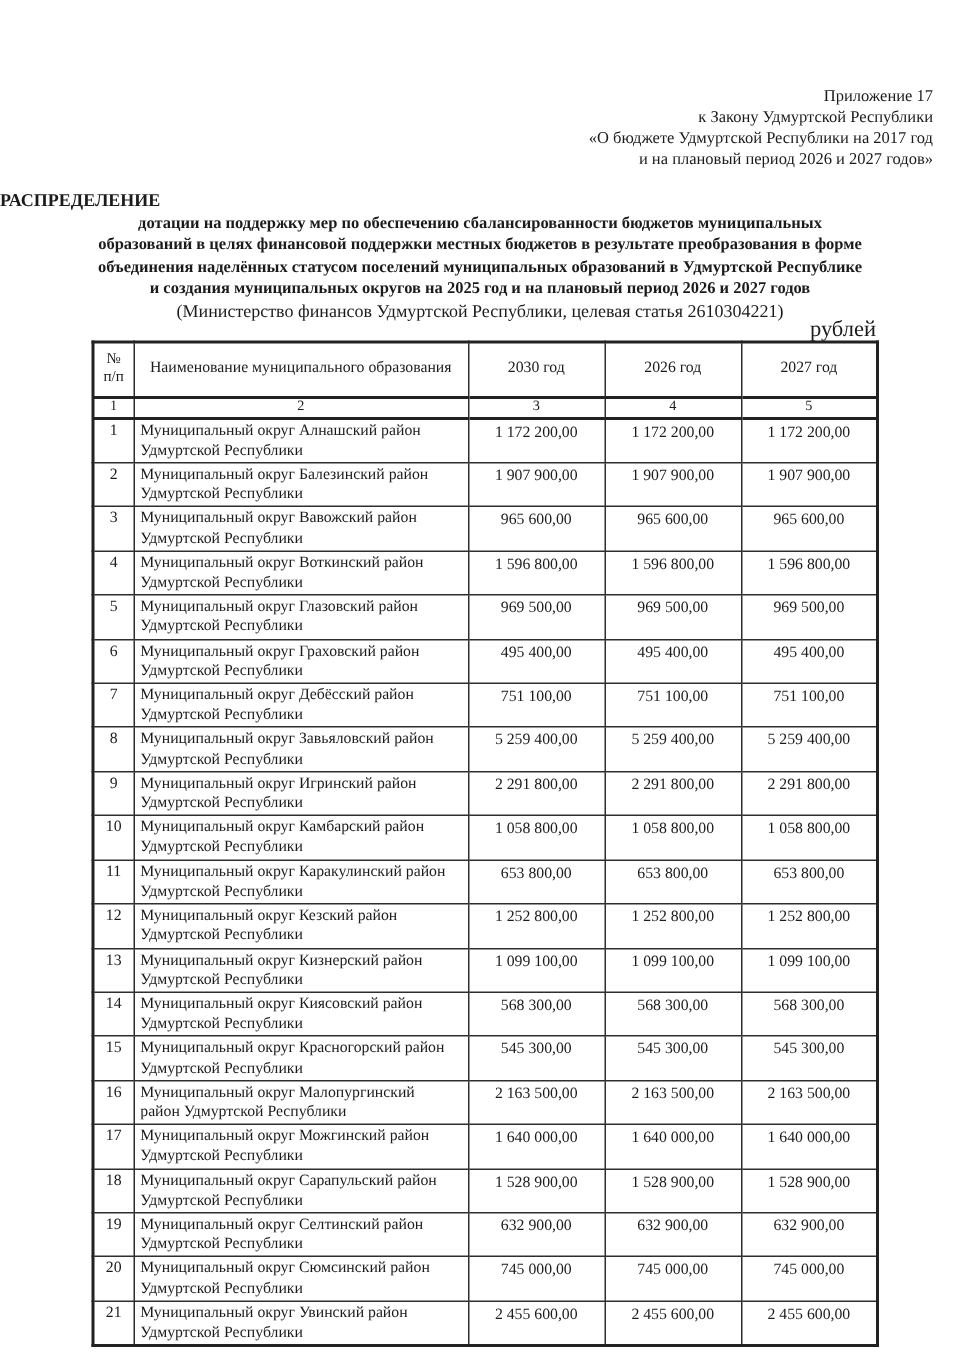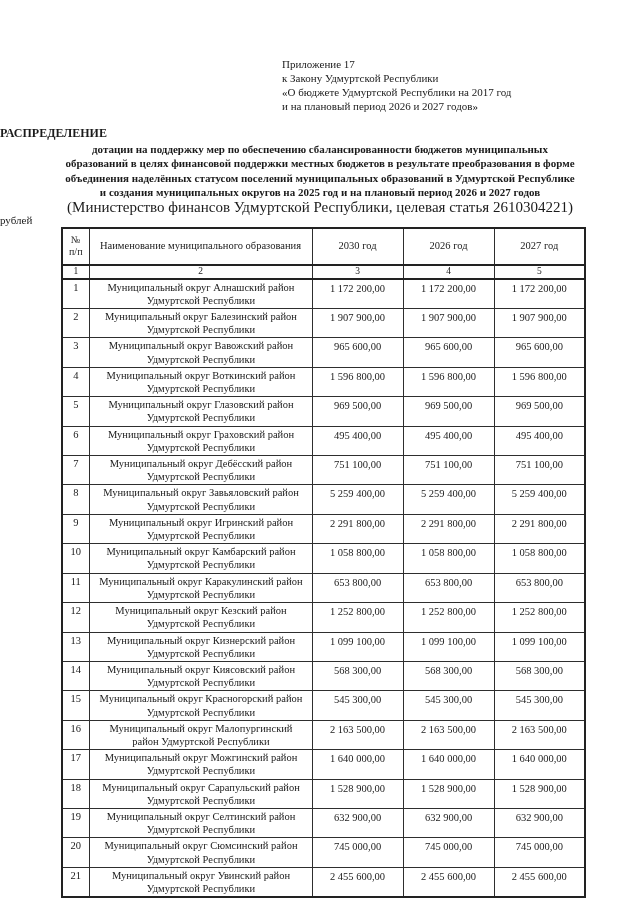--- a/index.html
+++ b/index.html
@@ -15,47 +15,48 @@
     position: relative;
     overflow: hidden;
   }
   .page {
     padding-top: 57px;
   }
   .appendix-block {
     width: 340px;
     margin-left: auto;
     margin-right: 18px;
-    text-align: left;
+    text-align: right;
     font-size: 11px;
     line-height: 14px;
   }
   .doc-title {
     text-align: left;
     font-weight: bold;
     font-size: 12px;
     margin-top: 13px;
     line-height: 15px;
   }
   .doc-subtitle {
     text-align: center;
     font-weight: bold;
     font-size: 11px;
     line-height: 14.4px;
     margin: 1px 28px 0 28px;
     white-space: pre-line;
   }
   .ministry-line {
     text-align: center;
-    font-size: 15px;
+    font-size: 12px;
     line-height: 14px;
     margin-top: 0px;
   }
   .units-label {
-    font-size: 11px;
+    text-align: right;
+    font-size: 15px;
     line-height: 12px;
     margin-right: 56px;
     margin-top: 0px;
   }
   table.dist-table {
     border-collapse: collapse;
     table-layout: fixed;
     width: 524px;
     margin-left: 61px;
     margin-top: 1px;
@@ -85,21 +86,21 @@
     height: 12px;
     text-align: center;
     font-size: 9.5px;
     line-height: 11px;
     padding: 0 2px;
     border-bottom: 2px solid #222222;
   }
   tr.data-row { height: 29px; }
   tr.data-row td { line-height: 13.2px; }
   td.c-num  { text-align: center; }
-  td.c-name { text-align: center; white-space: pre-line; padding-left: 4px; }
+  td.c-name { text-align: left; white-space: pre-line; padding-left: 4px; }
   td.c-val  { text-align: center; padding-top: 2px; }
 </style>
 </head>
 <body>
 
 <div class="page">
 
   <div class="appendix-block">
     <div>Приложение 17</div>
     <div>к Закону Удмуртской Республики</div>

